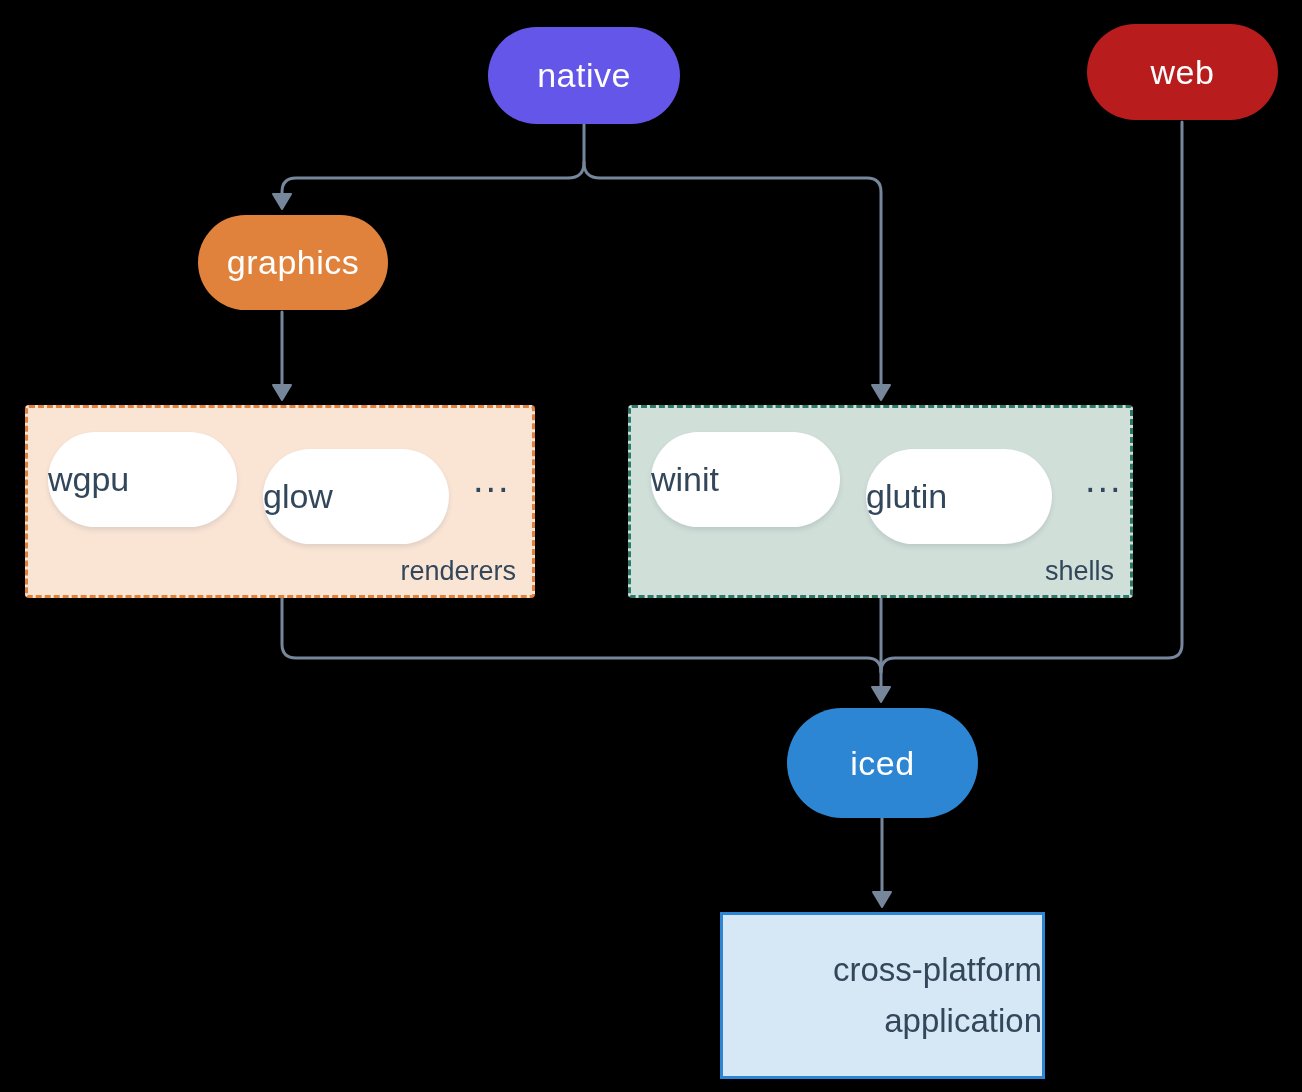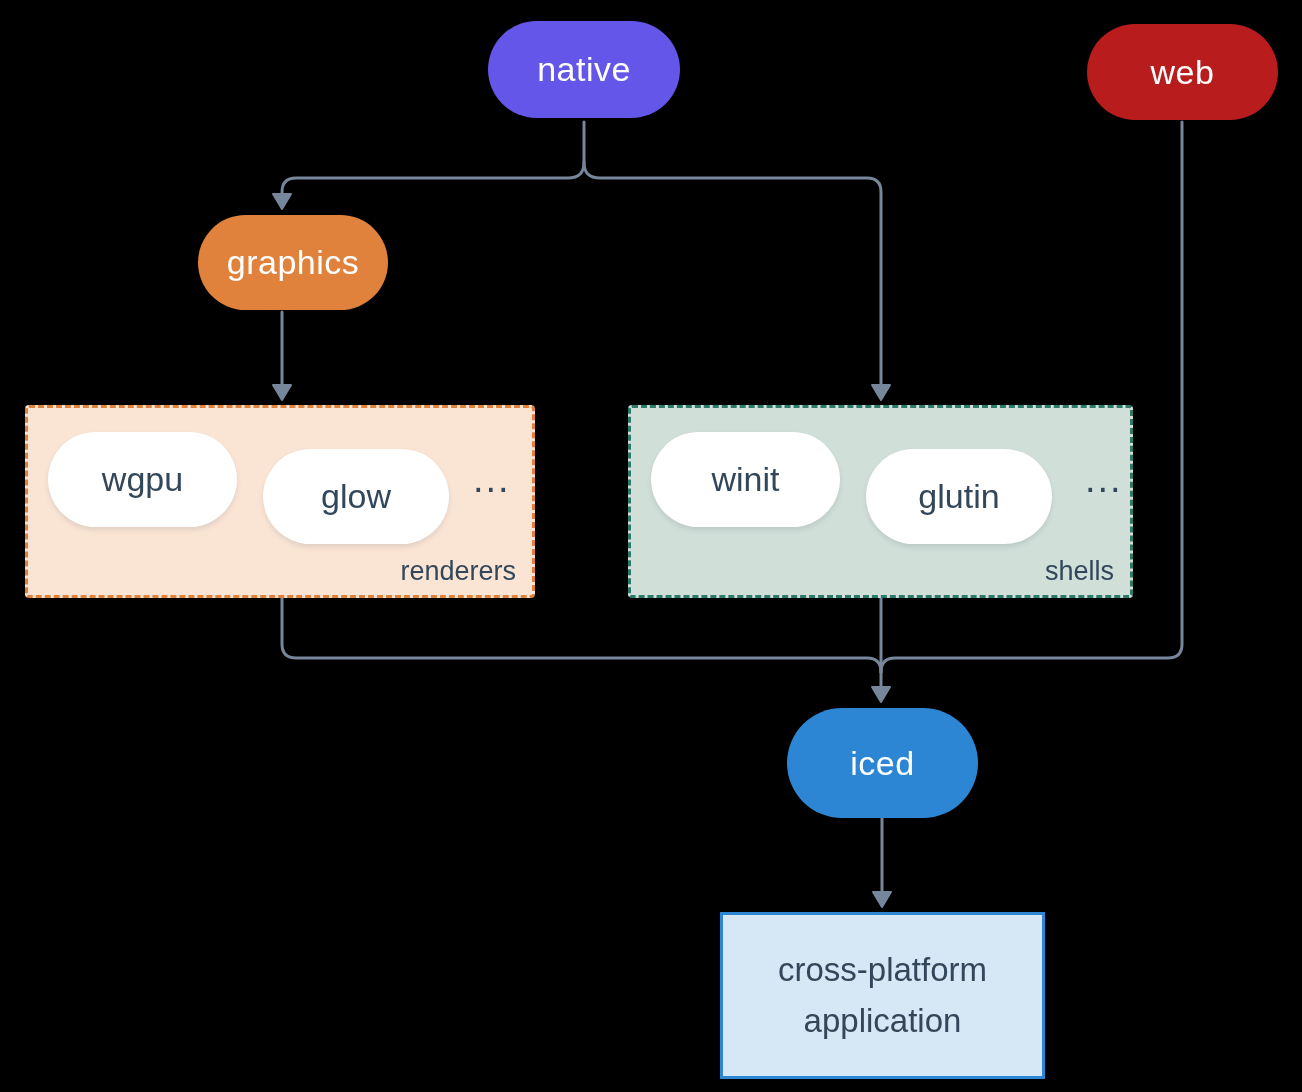--- a/index.html
+++ b/index.html
@@ -25,21 +25,21 @@
   .pill {
     position: absolute;
     display: flex;
     align-items: center;
     justify-content: center;
     border-radius: 60px;
     font-size: 34px;
     color: #ffffff;
     letter-spacing: 0.5px;
   }
-  .pill-native   { left: 488px; top: 21px;  width: 192px; height: 97px; background: #6356E8; }
+  .pill-native   { left: 488px; top: 27px;  width: 192px; height: 97px; background: #6356E8; }
   .pill-web      { left: 1087px; top: 24px; width: 191px; height: 96px; background: #b91c1c; }
   .pill-graphics { left: 198px; top: 215px; width: 190px; height: 95px; background: #E0823C; }
   .pill-iced     { left: 787px; top: 708px; width: 191px; height: 110px; background: #2D86D3; }
   .group {
     position: absolute;
     box-sizing: border-box;
     border-radius: 4px;
   }
   .group-renderers {
     left: 25px; top: 405px; width: 510px; height: 193px;
@@ -51,21 +51,21 @@
     background: #D1DFD9;
     border: 3px dashed #2D7A6B;
   }
   .subpill {
     position: absolute;
     background: #ffffff;
     color: #33475B;
     border-radius: 60px;
     display: flex;
     align-items: center;
-    justify-content: center;
+    justify-content: flex-start;
     font-size: 34px;
     box-shadow: 0 3px 5px rgba(40, 55, 70, 0.12);
   }
   .subpill-1 { left: 20px;  top: 24px; width: 189px; height: 95px; }
   .subpill-2 { left: 235px; top: 24px; width: 186px; height: 95px; margin-top: 17px; }
   .ellipsis {
     position: absolute;
     top: 24px;
     height: 95px;
     line-height: 95px;
@@ -85,21 +85,21 @@
   .appbox {
     position: absolute;
     left: 720px; top: 912px; width: 325px; height: 167px;
     box-sizing: border-box;
     background: #D6E7F6;
     border: 3px solid #2D86D3;
     color: #33475B;
     font-size: 33px;
     display: flex;
     flex-direction: column;
-    align-items: center;
+    align-items: flex-end;
     justify-content: center;
     gap: 13px;
     text-align: center;
   }
 </style>
 </head>
 <body>
 
 <div class="canvas">
 

